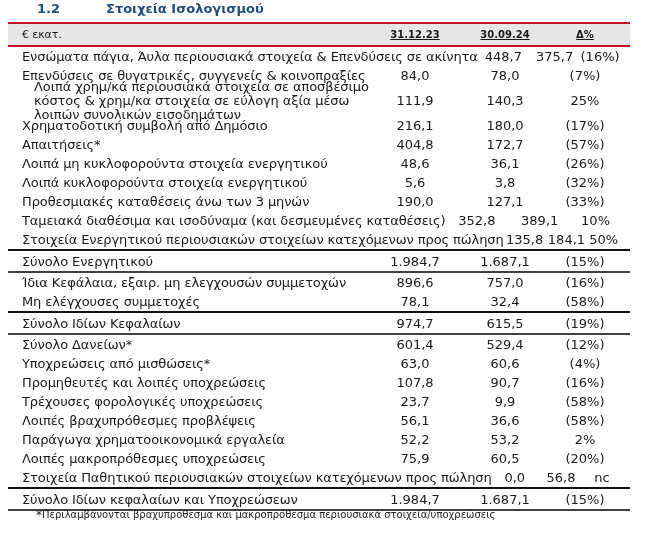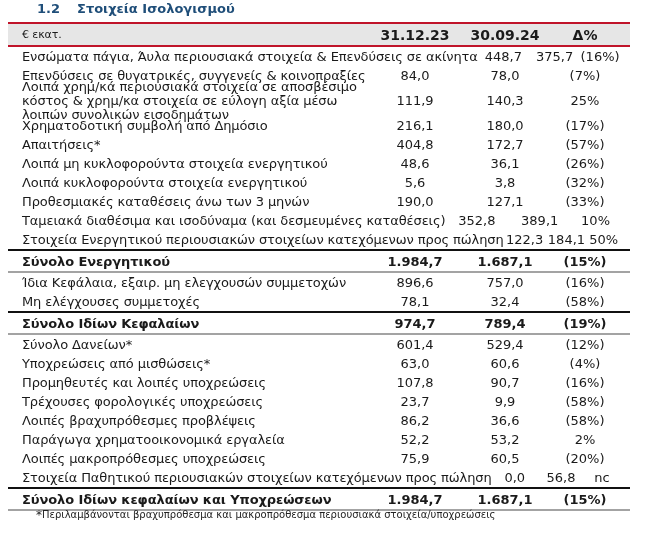--- a/index.html
+++ b/index.html
@@ -4,45 +4,45 @@
 <style>
   html, body { margin: 0; padding: 0; background: #ffffff; }
   body {
     width: 671px; height: 555px; overflow: hidden; position: relative;
     font-family: "DejaVu Sans", "Liberation Sans", sans-serif;
     color: #1a1a1a;
   }
   .title {
     position: absolute; left: 37px; top: 0px; height: 16px;
     font-size: 13px; font-weight: bold; color: #1f4e79;
-    display: flex; align-items: center; white-space: nowrap;
+    display: flex; align-items: center; white-space: nowrap; gap: 29px;
   }
   .title .num { width: 40px; }
   .tbl {
     position: absolute; left: 8px; top: 22px; width: 622px;
   }
   .hdr {
     height: 21px; background: #e6e6e6;
     border-top: 2px solid #c0142a; border-bottom: 2px solid #c0142a;
     display: flex; align-items: center; font-size: 11px;
   }
   .row {
     display: flex; align-items: center; height: 19px; font-size: 13px;
     white-space: nowrap;
   }
   .row.tall { height: 31px; }
-  .row.tall .lbl { white-space: normal; line-height: 14px; }
+  .row.tall .lbl { white-space: normal; line-height: 14px; margin-left: 12px; }
   .lbl { flex: 1; padding-left: 14px; letter-spacing: -0.1px; }
   .c1, .c2, .c3 { text-align: center; }
   .c1 { width: 90px; }
   .c2 { width: 90px; }
   .c3 { width: 70px; margin-right: 10px; }
-  .hdr .c1, .hdr .c2, .hdr .c3 { font-weight: bold; font-size: 14px; }
+  .hdr .c1, .hdr .c2, .hdr .c3 { font-weight: bold; font-size: 10px; text-decoration: underline; }
   .row.black-bottom { border-bottom: 2px solid #111; }
-  .row.total { font-weight: bold; border-bottom: 2px solid #a3a3a3; height: 20px; }
+  .row.total { font-weight: normal; border-bottom: 2px solid #404040; height: 20px; }
   .footnote {
     position: absolute; left: 36px; top: 508px; font-size: 10px; color: #222;
     white-space: nowrap;
   }
   .footnote .star { font-size: 12px; vertical-align: -1px; }
 </style>
 </head>
 <body>
 
 <div class="title">
@@ -107,21 +107,21 @@
     <span class="c3">(33%)</span>
   </div>
   <div class="row">
     <span class="lbl">Ταμειακά διαθέσιμα και ισοδύναμα (και δεσμευμένες καταθέσεις)</span>
     <span class="c1">352,8</span>
     <span class="c2">389,1</span>
     <span class="c3">10%</span>
   </div>
   <div class="row black-bottom">
     <span class="lbl">Στοιχεία Ενεργητικού περιουσιακών στοιχείων κατεχόμενων προς πώληση</span>
-    <span class="c1">122,3</span>
+    <span class="c1">135,8</span>
     <span class="c2">184,1</span>
     <span class="c3">50%</span>
   </div>
   <div class="row total">
     <span class="lbl">Σύνολο Ενεργητικού</span>
     <span class="c1">1.984,7</span>
     <span class="c2">1.687,1</span>
     <span class="c3">(15%)</span>
   </div>
   <div class="row">
@@ -132,21 +132,21 @@
   </div>
   <div class="row black-bottom">
     <span class="lbl">Μη ελέγχουσες συμμετοχές</span>
     <span class="c1">78,1</span>
     <span class="c2">32,4</span>
     <span class="c3">(58%)</span>
   </div>
   <div class="row total">
     <span class="lbl">Σύνολο Ιδίων Κεφαλαίων</span>
     <span class="c1">974,7</span>
-    <span class="c2">789,4</span>
+    <span class="c2">615,5</span>
     <span class="c3">(19%)</span>
   </div>
   <div class="row">
     <span class="lbl">Σύνολο Δανείων*</span>
     <span class="c1">601,4</span>
     <span class="c2">529,4</span>
     <span class="c3">(12%)</span>
   </div>
   <div class="row">
     <span class="lbl">Υποχρεώσεις από μισθώσεις*</span>
@@ -161,21 +161,21 @@
     <span class="c3">(16%)</span>
   </div>
   <div class="row">
     <span class="lbl">Τρέχουσες φορολογικές υποχρεώσεις</span>
     <span class="c1">23,7</span>
     <span class="c2">9,9</span>
     <span class="c3">(58%)</span>
   </div>
   <div class="row">
     <span class="lbl">Λοιπές βραχυπρόθεσμες προβλέψεις</span>
-    <span class="c1">86,2</span>
+    <span class="c1">56,1</span>
     <span class="c2">36,6</span>
     <span class="c3">(58%)</span>
   </div>
   <div class="row">
     <span class="lbl">Παράγωγα χρηματοοικονομικά εργαλεία</span>
     <span class="c1">52,2</span>
     <span class="c2">53,2</span>
     <span class="c3">2%</span>
   </div>
   <div class="row">

